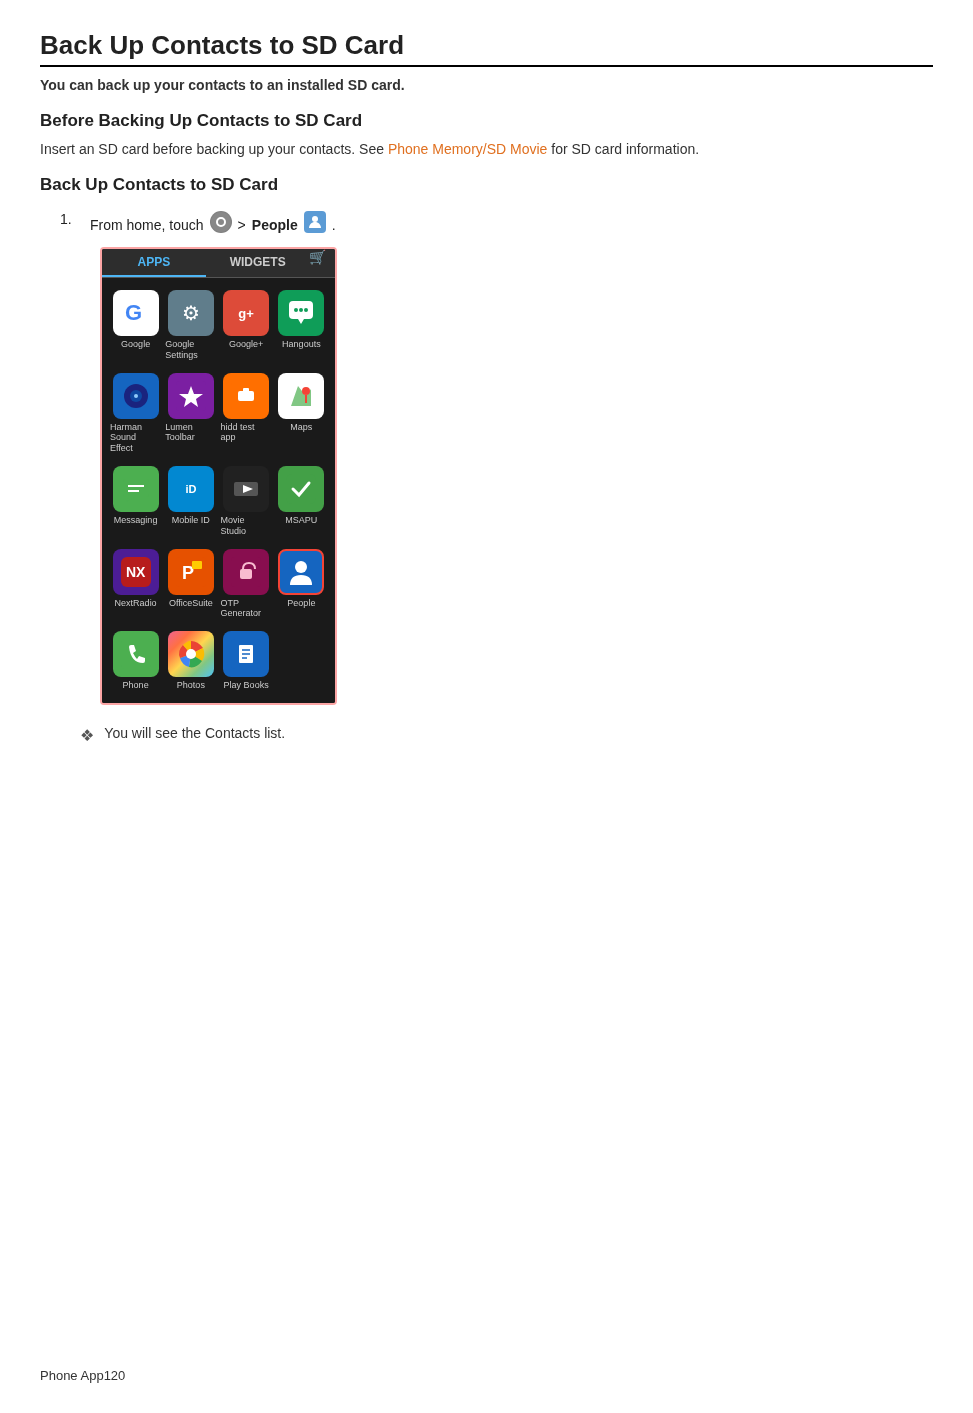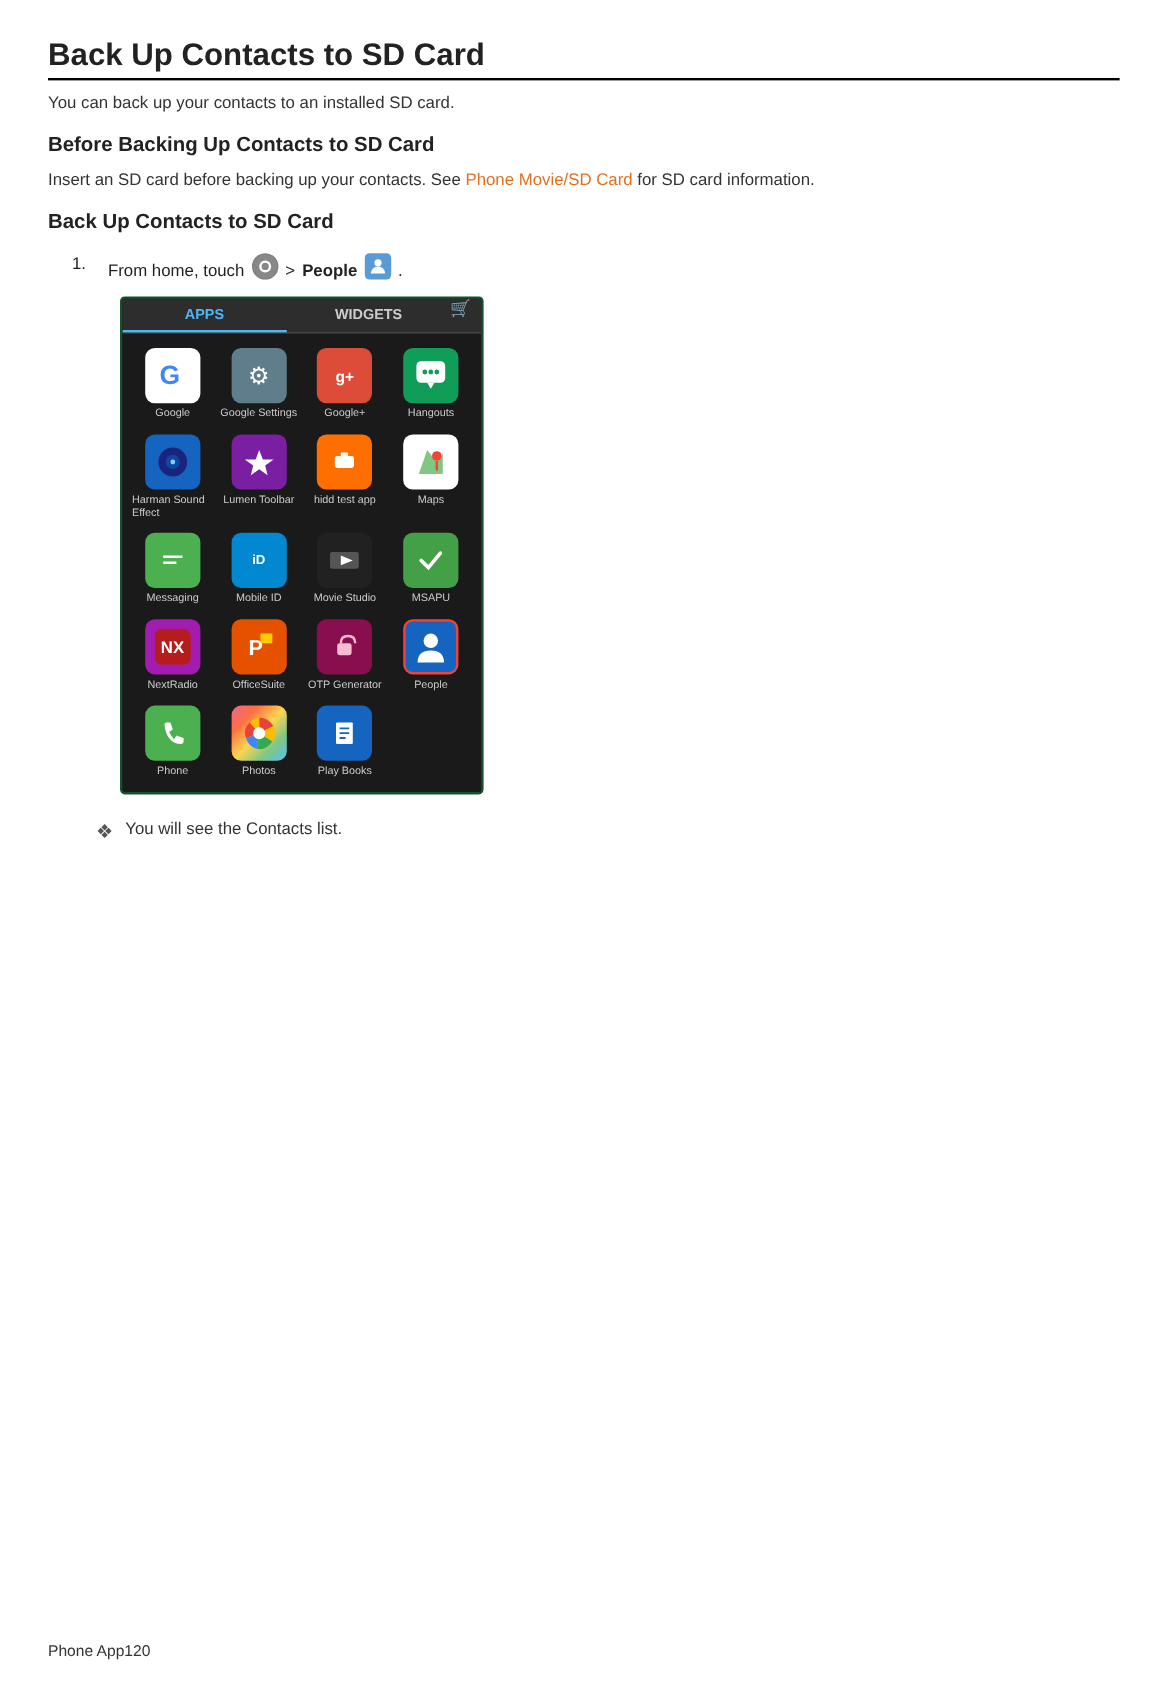--- a/index.html
+++ b/index.html
@@ -17,20 +17,21 @@
       font-size: 26px;
       font-weight: bold;
       border-bottom: 2px solid #000;
       padding-bottom: 4px;
       margin-bottom: 10px;
     }
     .intro-text {
       font-size: 14px;
       margin-bottom: 18px;
       color: #333;
+      font-weight: bold;
     }
     h2 {
       font-size: 17px;
       font-weight: bold;
       margin-bottom: 10px;
     }
     .before-section {
       margin-bottom: 18px;
     }
     .before-text {
@@ -89,22 +90,22 @@
       border-radius: 4px;
       display: inline-flex;
       align-items: center;
       justify-content: center;
       vertical-align: middle;
     }
     .phone-screenshot {
       margin-left: 60px;
       margin-top: 10px;
       margin-bottom: 20px;
-      border: 2px solid #14532d;
-      width: 303px;
+      border: 2px solid #fca5a5;
+      width: 237px;
       background: #1a1a1a;
       border-radius: 4px;
       overflow: hidden;
     }
     .screenshot-tab-bar {
       display: flex;
       background: #2d2d2d;
       border-bottom: 1px solid #555;
     }
     .screenshot-tab {
@@ -163,21 +164,21 @@
     .icon-hangouts { background: #0f9d58; }
     .icon-harman { background: #1565c0; }
     .icon-hidd { background: #ff6f00; }
     .icon-lumen { background: #7b1fa2; }
     .icon-maps { background: #fff; }
     .icon-messaging { background: #4caf50; }
     .icon-mobileid { background: #0288d1; }
     .icon-moviestudio { background: #212121; }
     .icon-msapu { background: #43a047; }
     .icon-multiplepip { background: #1a237e; }
-    .icon-nextradio { background: #a21caf; }
+    .icon-nextradio { background: #4c1d95; }
     .icon-officesuite { background: #e65100; }
     .icon-otpgen { background: #880e4f; }
     .icon-people { background: #1565c0; border: 2px solid #f44336; }
     .icon-phone { background: #4caf50; }
     .icon-photos { background: linear-gradient(135deg, #f06292, #ff7043, #ffd54f, #81c784, #4fc3f7); }
     .icon-playbooks { background: #1565c0; }
 
     .bullet-section {
       display: flex;
       align-items: flex-start;
@@ -206,21 +207,21 @@
 </head>
 <body>
 
 <h1>Back Up Contacts to SD Card</h1>
 
 <p class="intro-text">You can back up your contacts to an installed SD card.</p>
 
 <div class="before-section">
   <h2>Before Backing Up Contacts to SD Card</h2>
   <p class="before-text">
-    <span>Insert an SD card before backing up your contacts. See </span><a href="#">Phone Movie/SD Card</a><span> for SD card information.</span>
+    <span>Insert an SD card before backing up your contacts. See </span><a href="#">Phone Memory/SD Movie</a><span> for SD card information.</span>
   </p>
 </div>
 
 <div class="backup-section">
   <h2>Back Up Contacts to SD Card</h2>
 
   <ol class="step-list">
     <li class="step-item">
       <span class="step-num">1.</span>
       <span class="step-text">

